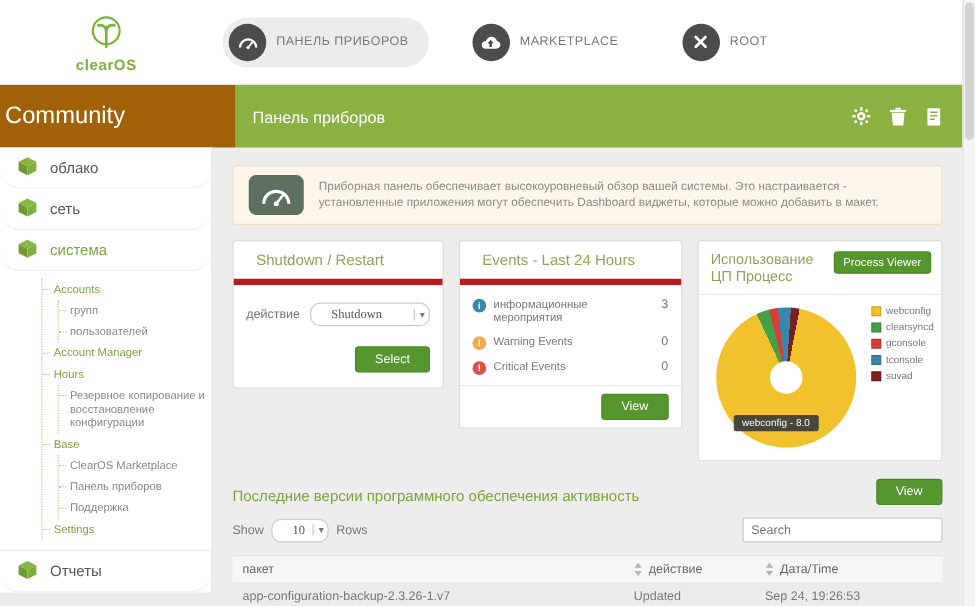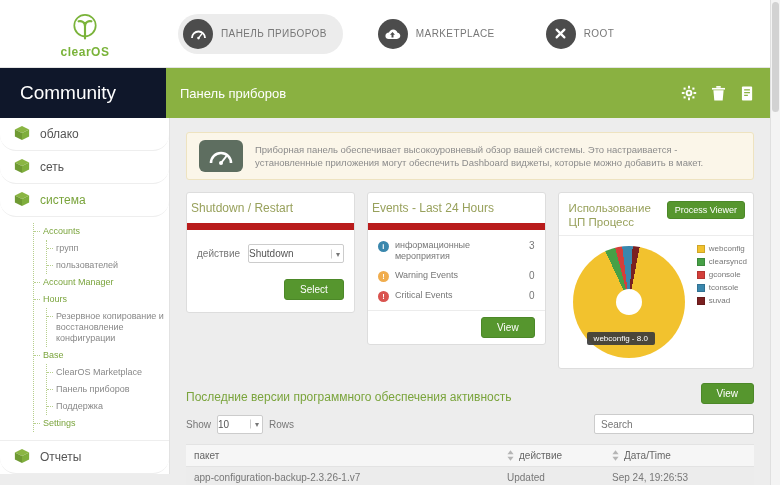--- a/index.html
+++ b/index.html
@@ -16,21 +16,21 @@
   .logo { width:170px; display:flex; flex-direction:column; align-items:center; justify-content:center; padding-top:3px; }
   .logo-text { font-size:12px; color:#7ab33a; font-weight:bold; letter-spacing:.5px; margin-top:-1px; }
   .tabs { flex:1; display:flex; align-items:center; gap:30px; padding-left:8px; }
   .tab { display:flex; align-items:center; gap:8px; padding:5px 16px 5px 5px; border-radius:22px; cursor:pointer; }
   .tab.active { background:#ececec; }
   .tab-circle { width:30px; height:30px; border-radius:50%; background:#4c4c4c; display:flex; align-items:center; justify-content:center; flex:none; }
   .tab-label { font-size:10px; color:#777; letter-spacing:.4px; white-space:nowrap; }
 
   
   .greenbar { position:absolute; top:68px; left:0; width:770px; height:50px; display:flex; }
-  .community { width:166px; background:#0f172a; color:#fff; font-size:19px; display:flex; align-items:center; padding-left:20px; }
+  .community { width:188px; background:#a16207; color:#fff; font-size:19px; display:flex; align-items:center; padding-left:4px; }
   .pagebar { flex:1; background:#8ab141; display:flex; align-items:center; padding:0 14px; color:#fff; }
   .page-title { font-size:13px; }
   .bar-icons { margin-left:auto; display:flex; gap:11px; align-items:center; }
   .bar-icon { width:18px; height:18px; display:flex; align-items:center; justify-content:center; cursor:pointer; }
 
   
   .sidebar { position:absolute; top:118px; left:0; width:170px; background:#fff; border-right:1px solid #e2e2e2; }
   .side-item { display:flex; align-items:center; gap:10px; height:33px; padding-left:14px; border-bottom:1px solid #eee; font-size:12px; color:#555; cursor:pointer;border-radius:16px; }
   .side-item.active { color:#7aa43c; }
   .submenu { padding:6px 0 8px 0; border-bottom:1px solid #eee; font-size:9px; color:#888; background:#fff; }
@@ -42,29 +42,29 @@
 
   
   .content { position:absolute; left:170px; top:118px; width:600px; height:367px; padding:14px 16px; overflow:hidden; }
 
   .banner { display:flex; align-items:center; gap:12px; background:#fbf6e9; border:1px solid #eee3c0; border-radius:3px; padding:7px 12px; }
   .banner-icon { width:44px; height:32px; background:#5e6e60; border-radius:6px; flex:none; display:flex; align-items:center; justify-content:center; }
   .banner-text { font-size:9.5px; color:#8b8b8b; line-height:13px; }
 
   .panels { display:flex; gap:12px; margin-top:12px; align-items:flex-start; }
   .panel { background:#fff; border:1px solid #ddd; border-radius:3px; }
-  .panel-hd { padding:8px 4px; font-size:12px; color:#98a15c; border-bottom:7px solid #b91c1c; }
+  .panel-hd { padding:8px 18px; font-size:12px; color:#98a15c; border-bottom:5px solid #b91c1c; }
   .btn { background:#56962e; color:#fff; font-size:10px; padding:4px 15px; border-radius:3px; border:1px solid #4c8828; cursor:pointer; display:inline-block; white-space:nowrap; }
   .btn.small { font-size:9px; padding:3px 7px; }
 
   .shutdown { width:172px; }
   .shutdown .panel-bd { padding:14px 10px 12px; }
   .field-row { display:flex; align-items:center; gap:8px; font-size:10px; color:#777; }
   .select-wrap { position:relative; flex:1; }
-  .select-wrap select { width:100%; font-size:10px; padding:3px 18px 3px 0; border:1px solid #ccc; background:#fff; appearance:none; -webkit-appearance:none; border-radius:2px; color:#555; }
+  .select-wrap select { width:100%; font-size:10px; padding:3px 18px 3px 16px; border:1px solid #ccc; background:#fff; appearance:none; -webkit-appearance:none; border-radius:8px; color:#555;font-family:Liberation Serif, serif; }
   .select-wrap::after { content:"▾"; position:absolute; right:4px; top:50%; transform:translateY(-50%); font-size:8px; color:#777; pointer-events:none; border-left:1px solid #ccc; padding-left:4px; }
   .btn-row { display:flex; justify-content:flex-end; margin-top:16px; }
 
   .events { width:182px; }
   .events .panel-bd { padding:6px 0 0; }
   .ev-row { display:flex; align-items:flex-start; gap:6px; padding:4px 10px; font-size:9px; color:#777; }
   .ev-ico { width:11px; height:11px; border-radius:50%; color:#fff; font-size:7.5px; font-weight:bold; display:flex; align-items:center; justify-content:center; flex:none; margin-top:1px; font-style:normal; }
   .ev-ico.info { background:#3a87ad; }
   .ev-ico.warning { background:#f0ad4e; }
   .ev-ico.critical { background:#d9534f; }

